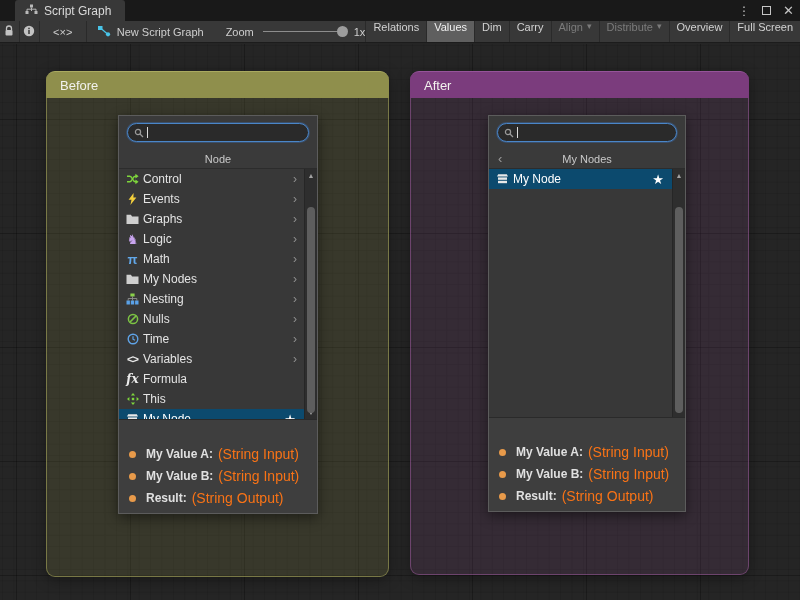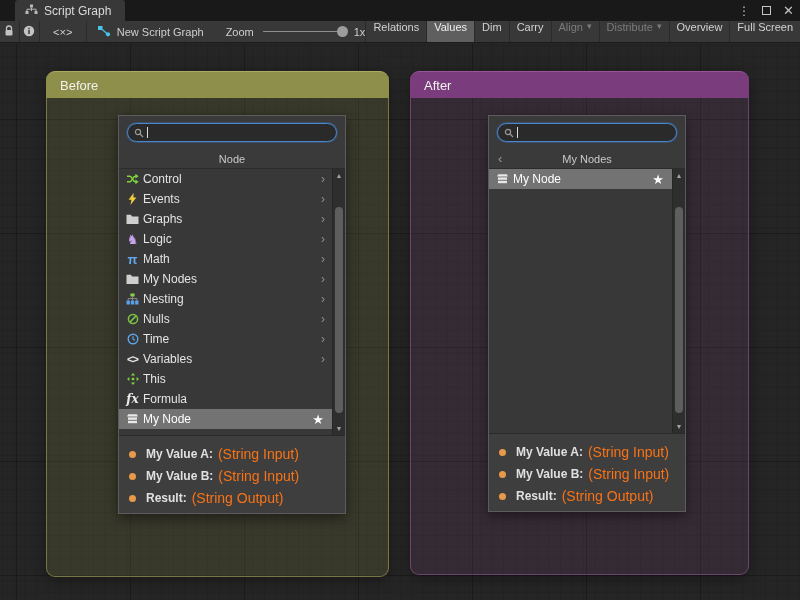--- a/index.html
+++ b/index.html
@@ -44,38 +44,38 @@
   .group-body { position:absolute; top:27px; left:0; right:0; bottom:0; border-radius:0 0 9px 9px; }
   .group.before { left:46px; top:27px; width:343px; height:506px; }
   .group.before .group-header { background:#8f8f4c; border-top:1px solid #aaaa60; }
   .group.before .group-body { background:rgba(143,143,70,0.18); border:1px solid rgba(175,175,95,0.55); border-top:none; }
   .group.after { left:410px; top:27px; width:339px; height:504px; }
   .group.after .group-header { background:#7b3c7d; border-top:1px solid #96549a; }
   .group.after .group-body { background:rgba(150,80,150,0.15); border:1px solid rgba(165,95,165,0.5); border-top:none; }
 
   
   .finder { position:absolute; background:#3a3a3a; border:1px solid #5c5c5c; display:flex; flex-direction:column; box-shadow:0 4px 12px rgba(0,0,0,0.45); }
-  .finder.before-finder { left:118px; top:71px; width:228px; height:399px; }
+  .finder.before-finder { left:118px; top:71px; width:200px; height:399px; }
   .finder.after-finder { left:488px; top:71px; width:198px; height:397px; }
   .search-row { height:33px; display:flex; align-items:center; padding:0 8px; flex:0 0 auto; }
   .search-box { flex:1; height:19px; background:#2a2a2a; border:1px solid #4a86c8; box-shadow:0 0 0 1px rgba(60,120,200,0.35); border-radius:10px; display:flex; align-items:center; padding:0 6px; gap:3px; }
   .search-box input { flex:1; background:transparent; border:none; outline:none; color:#e2e2e2; font-size:11px; min-width:0; }
   .caret { width:1px; height:11px; background:#dcdcdc; }
   .finder-header { height:20px; flex:0 0 auto; display:flex; align-items:center; justify-content:center; font-size:11px; color:#c9c9c9; border-bottom:1px solid #2c2c2c; position:relative; }
   .back { position:absolute; left:9px; color:#9a9a9a; font-size:13px; line-height:1; }
   .list-wrap { flex:1 1 auto; display:flex; min-height:0; background:#383838; }
   .list { flex:1; overflow:hidden; }
   .row { height:20px; display:flex; align-items:center; padding:0 3px 0 5px; font-size:12px; color:#e4e4e4; }
   .row .icon { width:17px; display:flex; justify-content:center; align-items:center; margin-right:2px; flex:0 0 auto; }
-  .row.selected { background:#737373; color:#ffffff; }
+  .row.selected { background:#0c4a6e; color:#ffffff; }
   .chev { margin-left:auto; color:#8f8f8f; font-size:12px; padding-right:4px; }
   .star { margin-left:auto; color:#ffffff; font-size:13px; padding-right:5px; }
   .scrollbar { width:13px; flex:0 0 auto; background:#2e2e2e; border-left:1px solid #262626; position:relative; display:flex; flex-direction:column; align-items:center; justify-content:space-between; font-size:7px; color:#a2a2a2; padding:3px 0; }
   .sb-thumb { position:absolute; top:38px; left:2px; width:8px; height:206px; border-radius:5px; background:#5e5e5e; }
-  .ports { flex:0 0 auto; min-height:70px; border-top:1px solid #2a2a2a; background:#3e3e3e; padding:7px 0 4px; }
+  .ports { flex:0 0 auto; min-height:70px; border-top:1px solid #2a2a2a; background:#3e3e3e; padding:23px 0 4px; }
   .port-row { height:22px; display:flex; align-items:center; padding:0 10px; }
   .port-dot { width:7px; height:7px; border-radius:50%; background:#e89a4a; margin-right:10px; flex:0 0 auto; }
   .port-label { font-weight:700; font-size:12px; color:#e0e0e0; }
   .port-type { font-size:14px; color:#f97316; margin-left:5px; }
 
   .glyph-knight { color:#c9a5ef; font-size:13px; line-height:1; }
   .glyph-pi { color:#62a8ea; font-weight:700; font-size:13px; line-height:1; }
   .glyph-vars { color:#eaeaea; font-weight:700; font-size:11px; letter-spacing:-1px; line-height:1; }
   .glyph-fx { color:#ececec; font-style:italic; font-weight:700; font-size:12px; font-family:"DejaVu Serif", serif; line-height:1; }
 </style>
@@ -294,32 +294,32 @@
             </div>
             <div class="row">
               <span class="icon">
                 <span class="glyph-vars">&lt;&gt;</span>
               </span>
               <span class="lbl">Variables</span>
               <span class="chev">›</span>
             </div>
             <div class="row">
               <span class="icon">
+                <span class="glyph-fx">fx</span>
+              </span>
+              <span class="lbl">Formula</span>
+            </div>
+            <div class="row">
+              <span class="icon">
                 <svg width="12" height="12" viewBox="0 0 12 12">
                   <path d="M6 0l2.1 2.4H3.9z M6 12l2.1-2.4H3.9z M0 6l2.4-2.1v4.2z M12 6l-2.4-2.1v4.2z" fill="#7ed63c"></path>
                   <rect x="4.8" y="4.8" width="2.4" height="2.4" fill="#7ed63c"></rect>
                 </svg>
               </span>
               <span class="lbl">This</span>
-            </div>
-            <div class="row">
-              <span class="icon">
-                <span class="glyph-fx">fx</span>
-              </span>
-              <span class="lbl">Formula</span>
             </div>
             <div class="row selected">
               <span class="icon">
                 <svg width="13" height="12" viewBox="0 0 13 12">
                   <path d="M2.2 1.2h8.6l1.2 2.3H1z" fill="#e8e8e8"></path>
                   <rect x="2" y="4.4" width="9" height="2.4" fill="#e8e8e8"></rect>
                   <rect x="2" y="7.8" width="9" height="2.4" fill="#e8e8e8"></rect>
                 </svg>
               </span>
               <span class="lbl">My Node</span>

